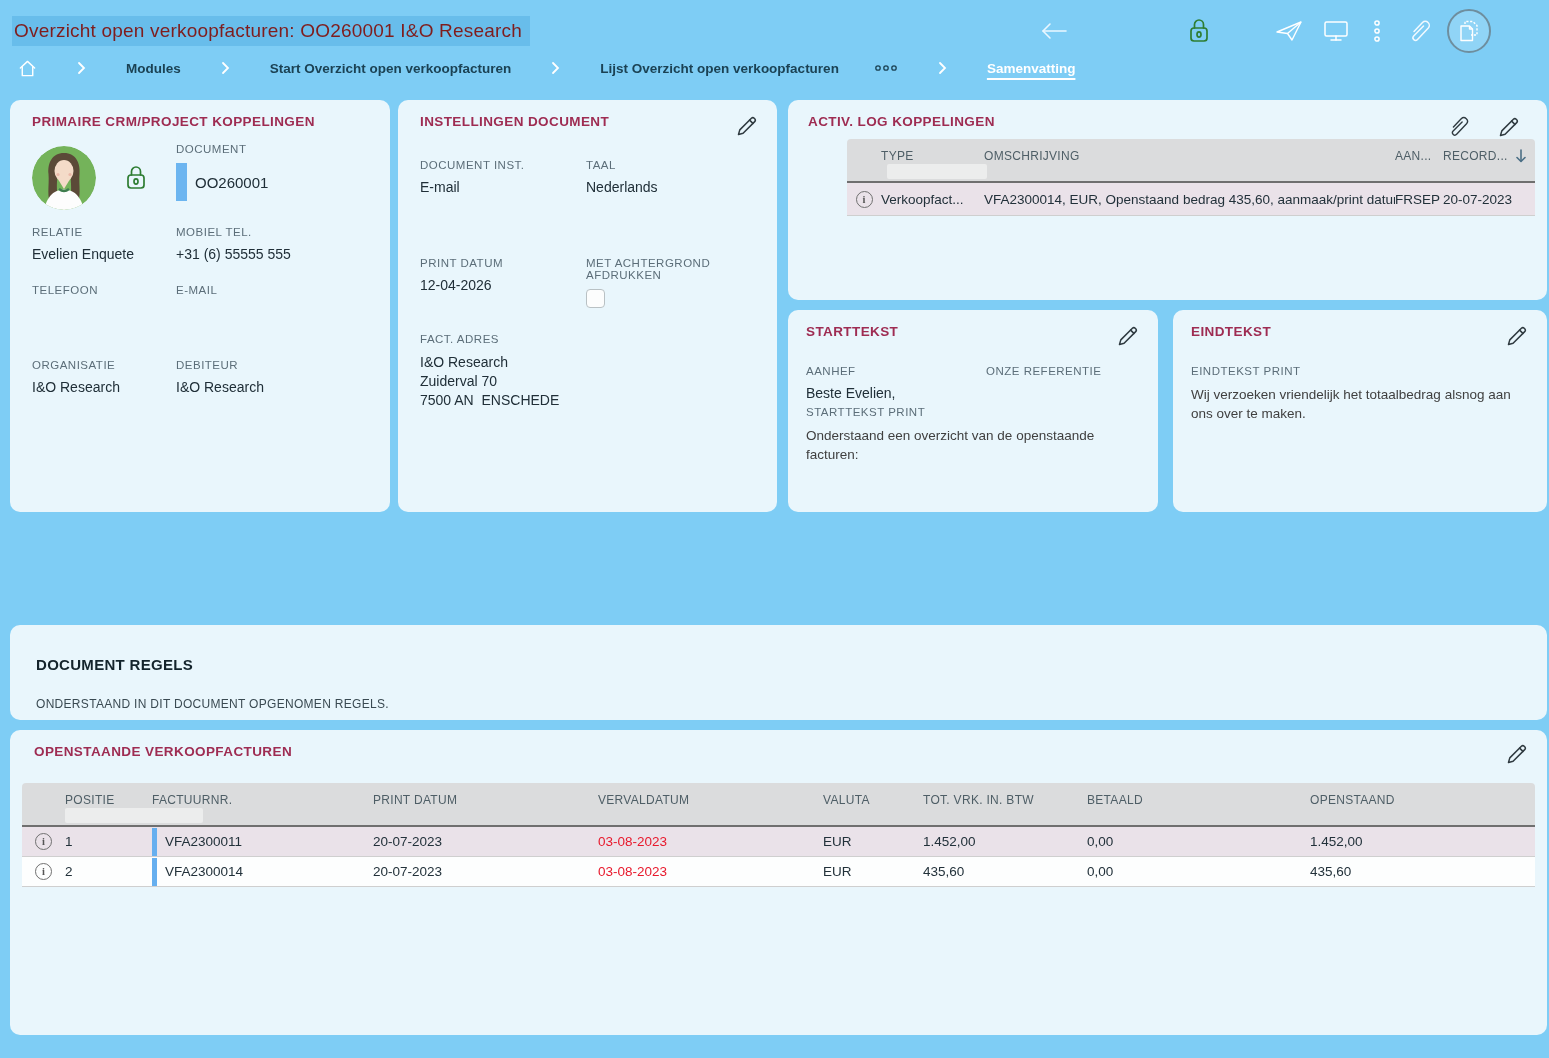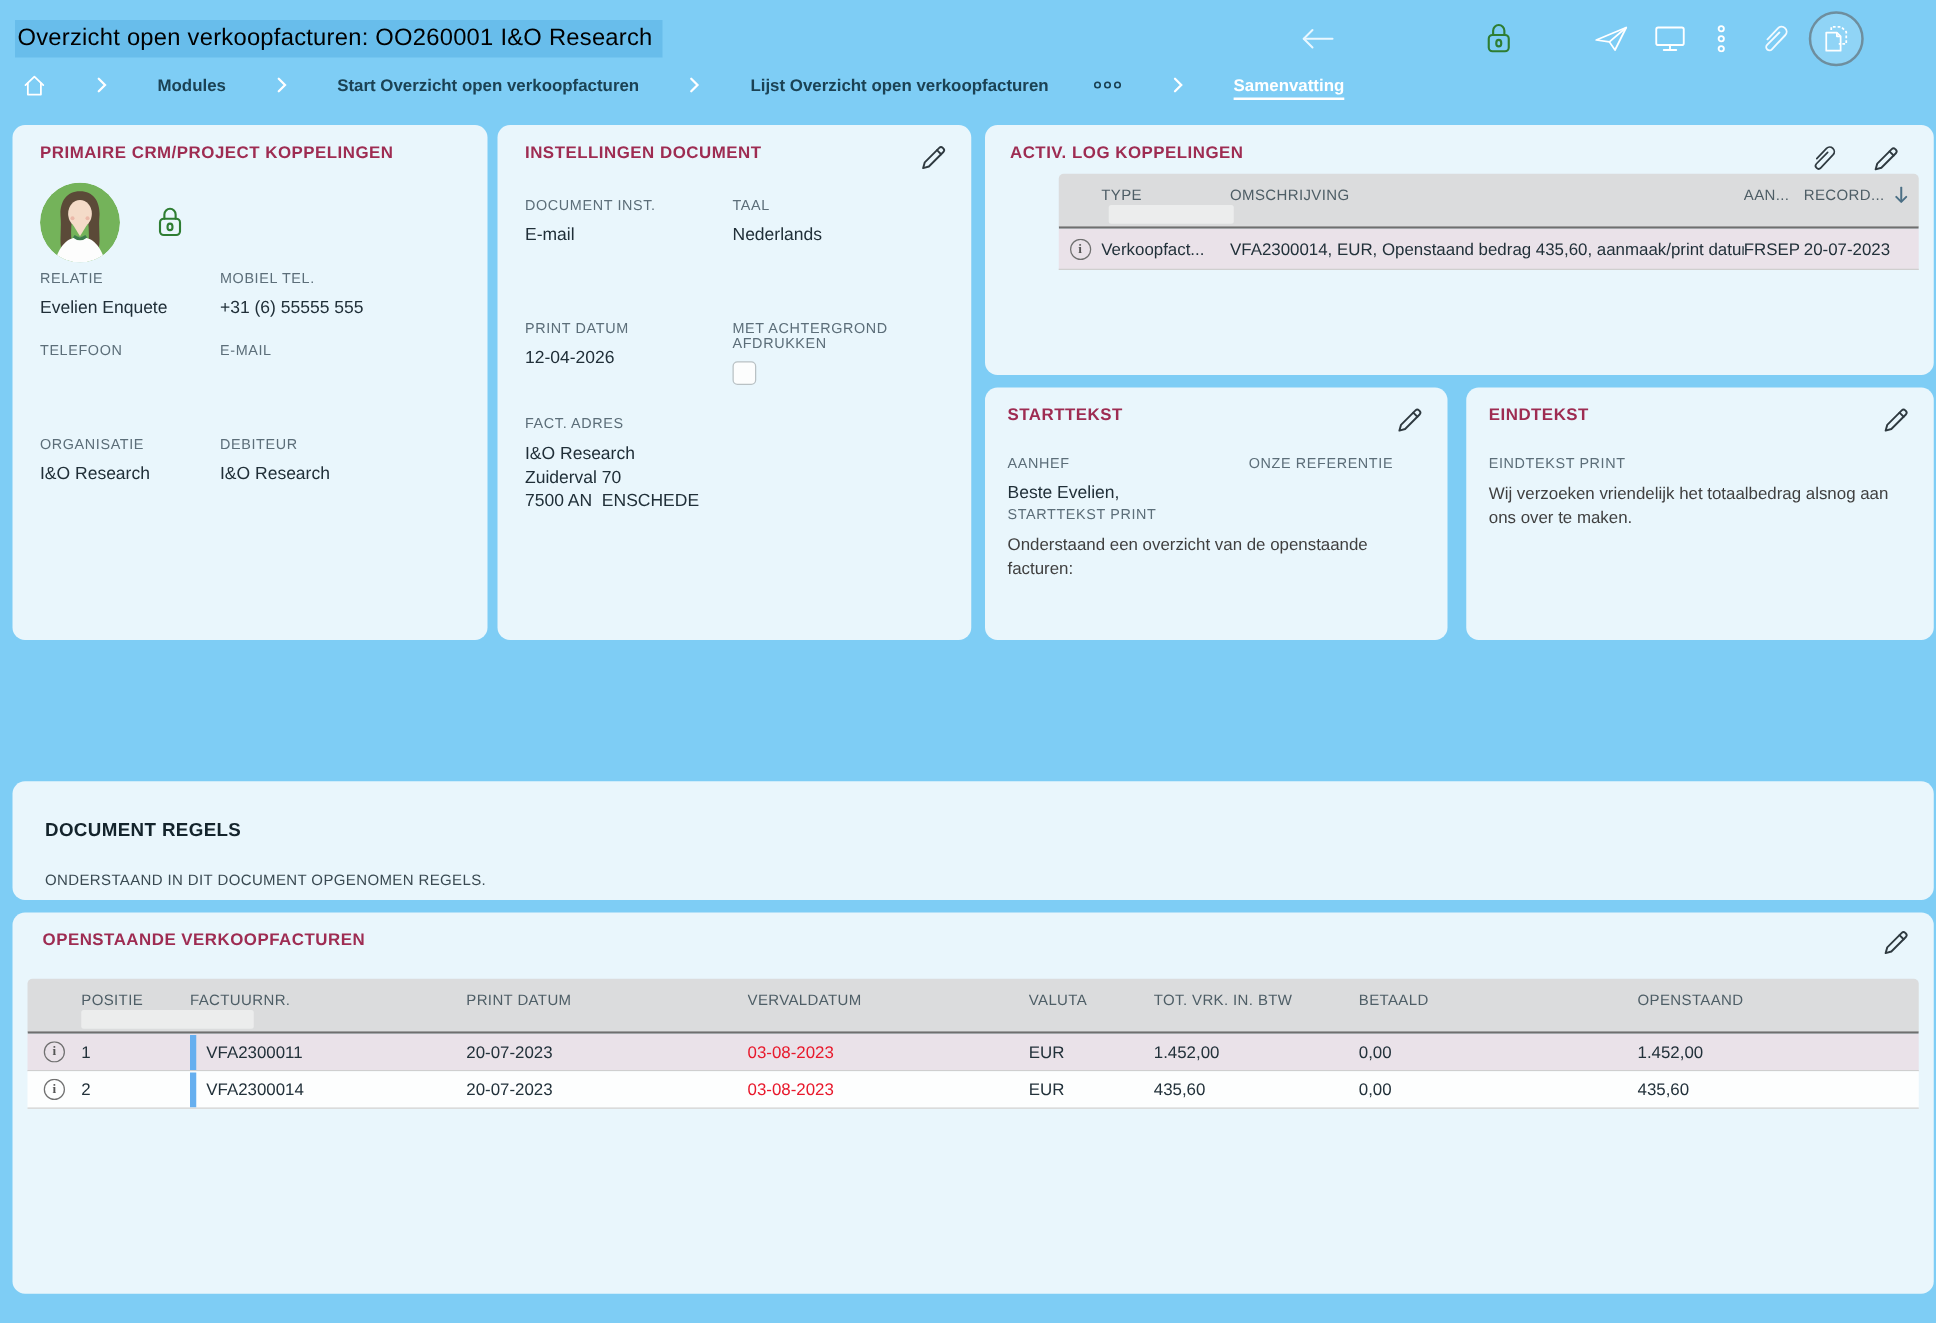--- a/index.html
+++ b/index.html
@@ -8,21 +8,21 @@
     width:1549px; height:1058px;
     background:#7ECDF5;
     font-family:"Liberation Sans", sans-serif;
     color:#22313A;
     overflow:hidden;
   }
   svg { display:block; }
 
   
   .topbar { height:50px; display:flex; align-items:center; justify-content:space-between; padding:12px 58px 0 12px; }
-  .page-title { font-size:19px; font-weight:500; color:#000000; letter-spacing:.2px; margin:0; }
+  .page-title { font-size:19px; font-weight:500; color:#7f1d1d; letter-spacing:.2px; margin:0; }
   .page-title .hl { background:#68BDEB; padding:4px 8px 5px 2px; }
   .topbar-icons { display:flex; align-items:center; }
   .tb-icon { display:flex; align-items:center; justify-content:center; cursor:pointer; }
   .tb-back { margin-right:118px; }
   .tb-lock { margin-right:64px; }
   .tb-send { margin-right:20px; }
   .tb-display { margin-right:24px; }
   .tb-more { margin-right:26px; }
   .tb-clip { margin-right:16px; }
   .tb-docs { width:44px; height:44px; border-radius:50%; border:2px solid #6E8E9E; background:rgba(255,255,255,0.14); }
@@ -94,21 +94,21 @@
   .sort-arrow { margin-left:2px; }
 
   
   .open-tbl { margin-top:24px; }
   .open-cols { grid-template-columns:43px 87px 221px 225px 225px 100px 164px 223px 1fr; }
   .open-cols .cell:last-child { padding-right:2px; }
 
   .regels-title { font-size:15px; font-weight:700; color:#14242C; letter-spacing:.3px; }
   .regels-sub { margin-top:24px; font-size:12px; color:#3A4A52; letter-spacing:.3px; }
 
-  .texts-grid { display:grid; grid-template-columns:180px 1fr; margin-top:26px;gap:13px; }
+  .texts-grid { display:grid; grid-template-columns:180px 1fr; margin-top:26px; }
   .print-block { margin-top:4px; }
   .print-text { font-size:13.5px; color:#404040; line-height:19px; max-width:340px; }
 </style>
 </head>
 <body>
 
 <header class="topbar">
   <h1 class="page-title"><span class="hl">Overzicht open verkoopfacturen: OO260001 I&amp;O Research</span></h1>
   <div class="topbar-icons">
     <span class="tb-icon tb-back">
@@ -226,20 +226,27 @@
             </svg>
           </span>
           <span>
             <svg width="24" height="28" viewBox="0 0 24 28" fill="none" stroke="#2E7D32" stroke-width="1.7" stroke-linecap="round" stroke-linejoin="round">
                 <rect x="4" y="11" width="16" height="13" rx="3"></rect>
                 <path d="M7.5 11 V7.5 a4.5 4.5 0 0 1 9 0 V11"></path>
                 <ellipse cx="12" cy="17.5" rx="2" ry="2.6"></ellipse>
               </svg>
           </span>
         </div>
+        <div class="fgroup">
+          <div class="lbl">DOCUMENT</div>
+          <div class="doc-val">
+            <span class="doc-bar"></span>
+            <span class="doc-num">OO260001</span>
+          </div>
+        </div>
       </div>
       <div class="grid-2" style="margin-top:4px;">
         <div class="fgroup">
           <div class="lbl">RELATIE</div>
           <div class="val">Evelien Enquete</div>
         </div>
         <div class="fgroup">
           <div class="lbl">MOBIEL TEL.</div>
           <div class="val">+31 (6) 55555 555</div>
         </div>

